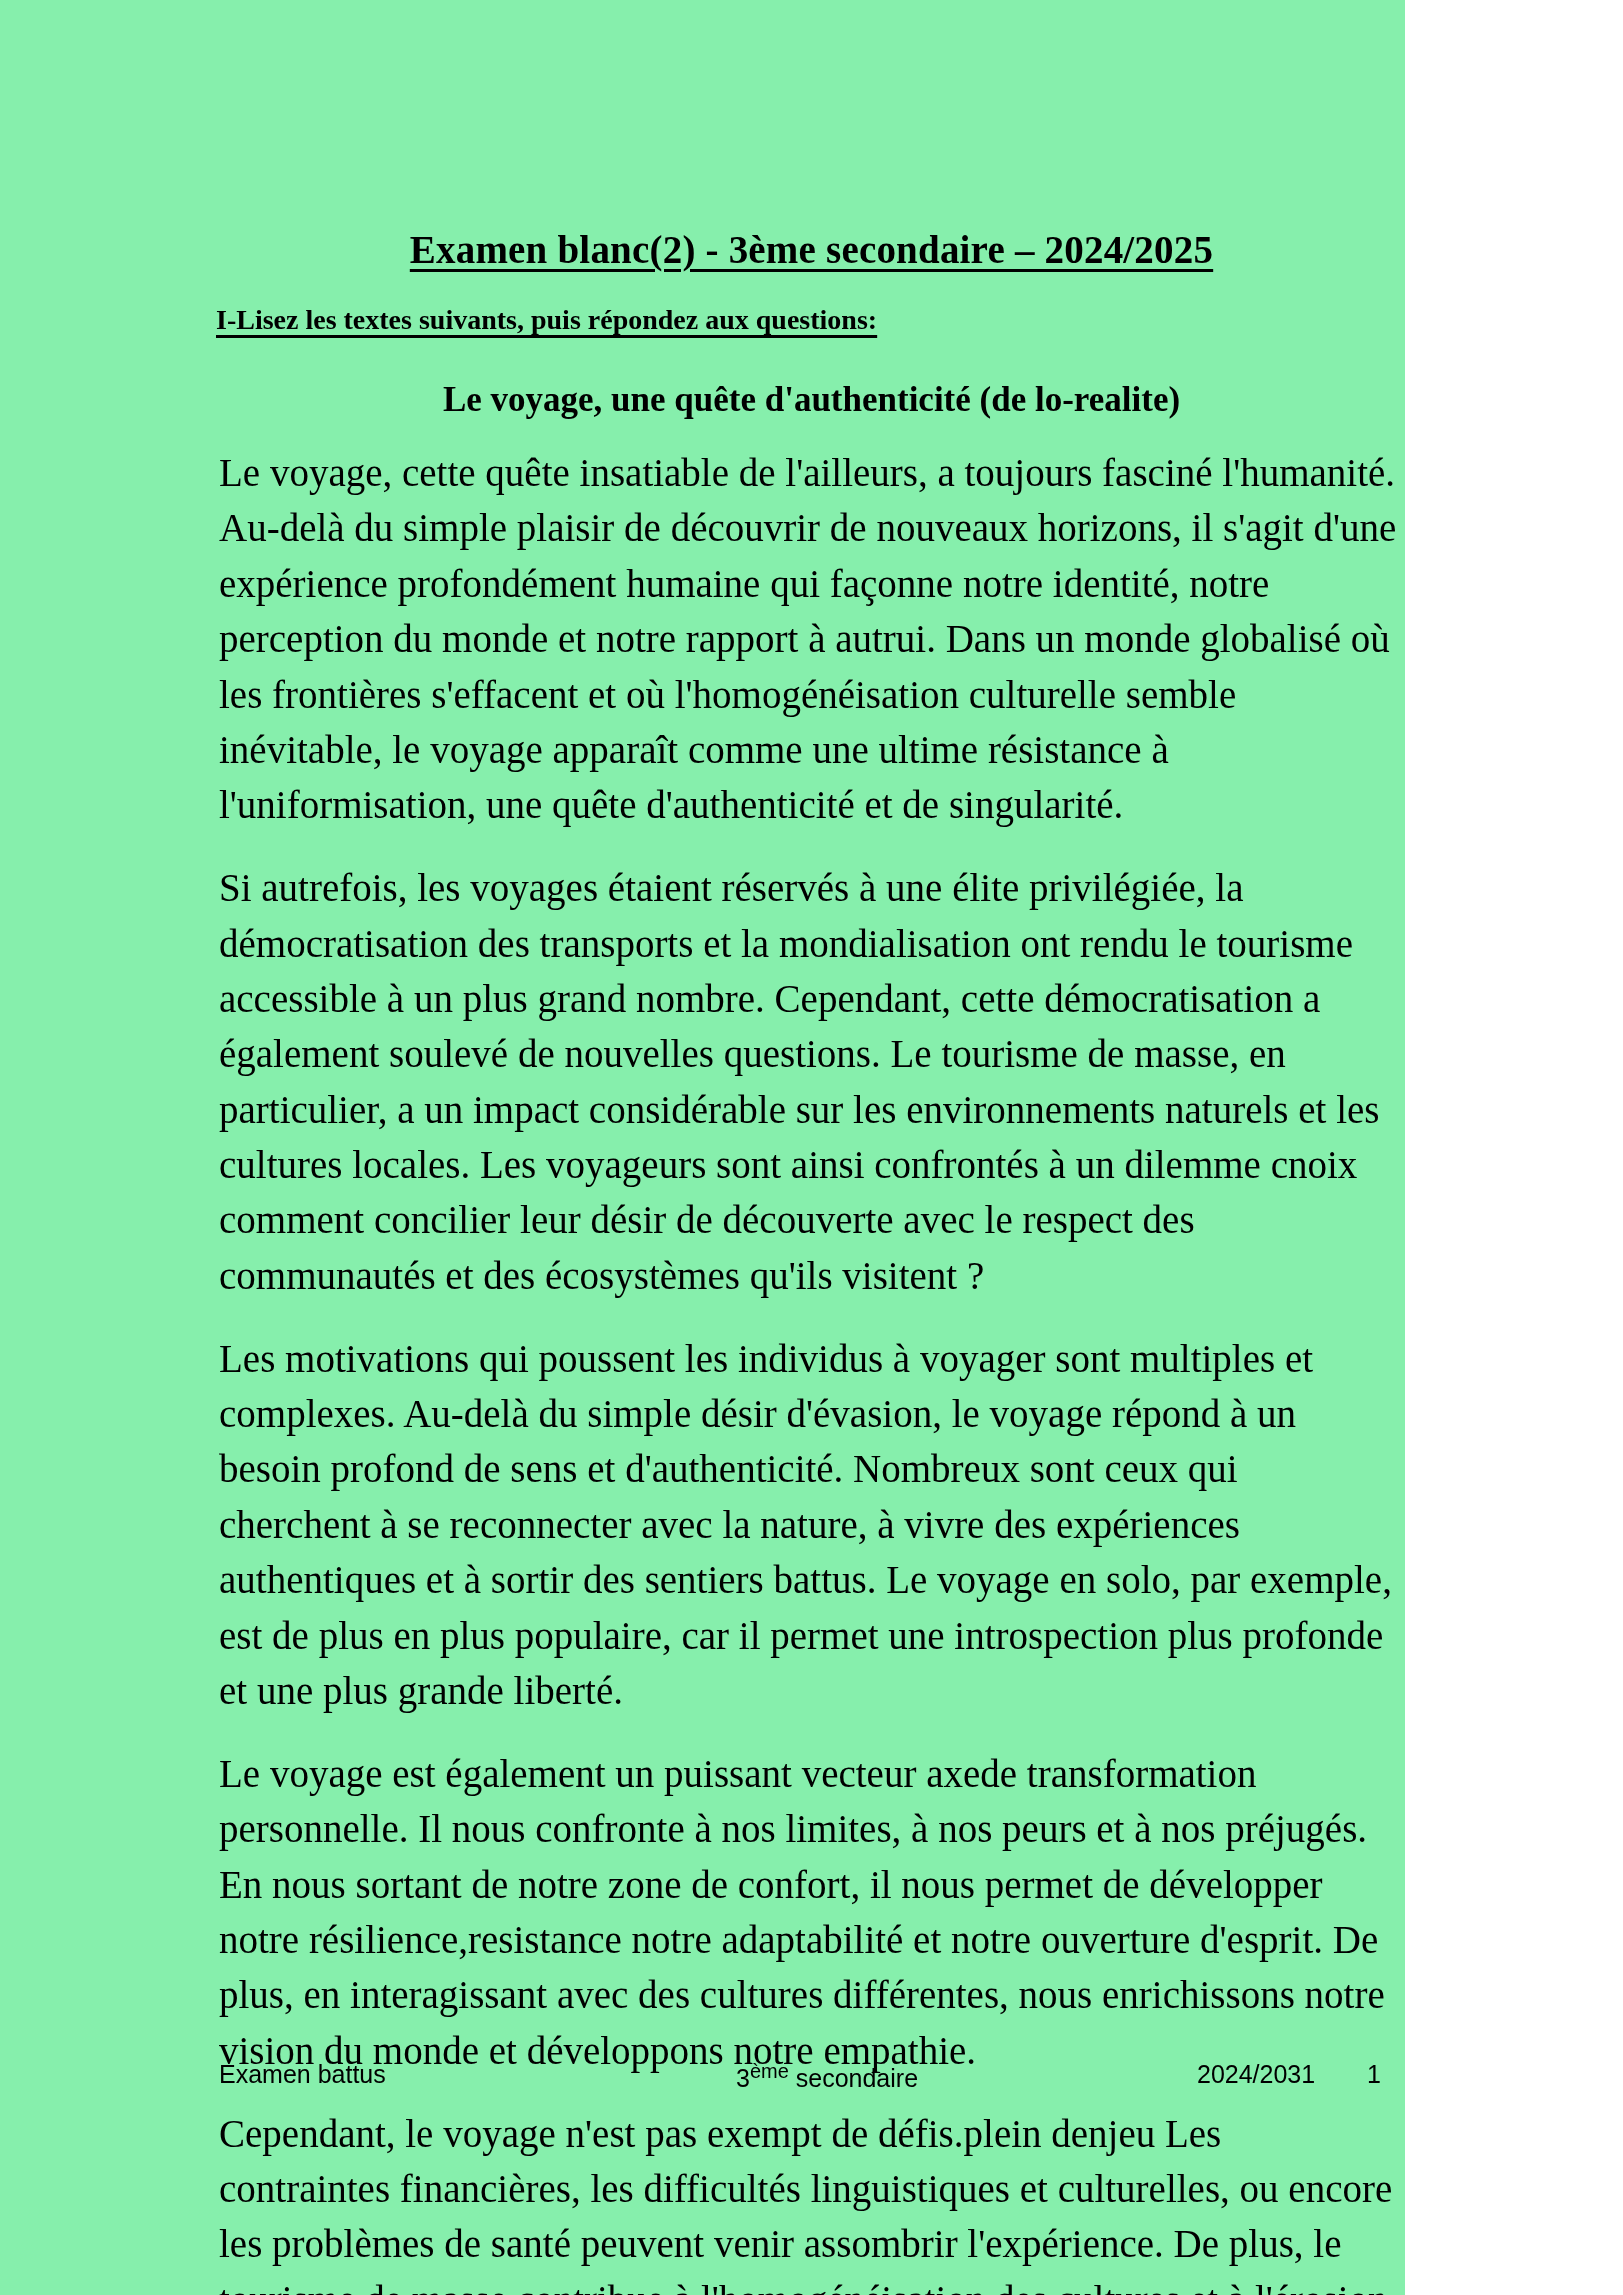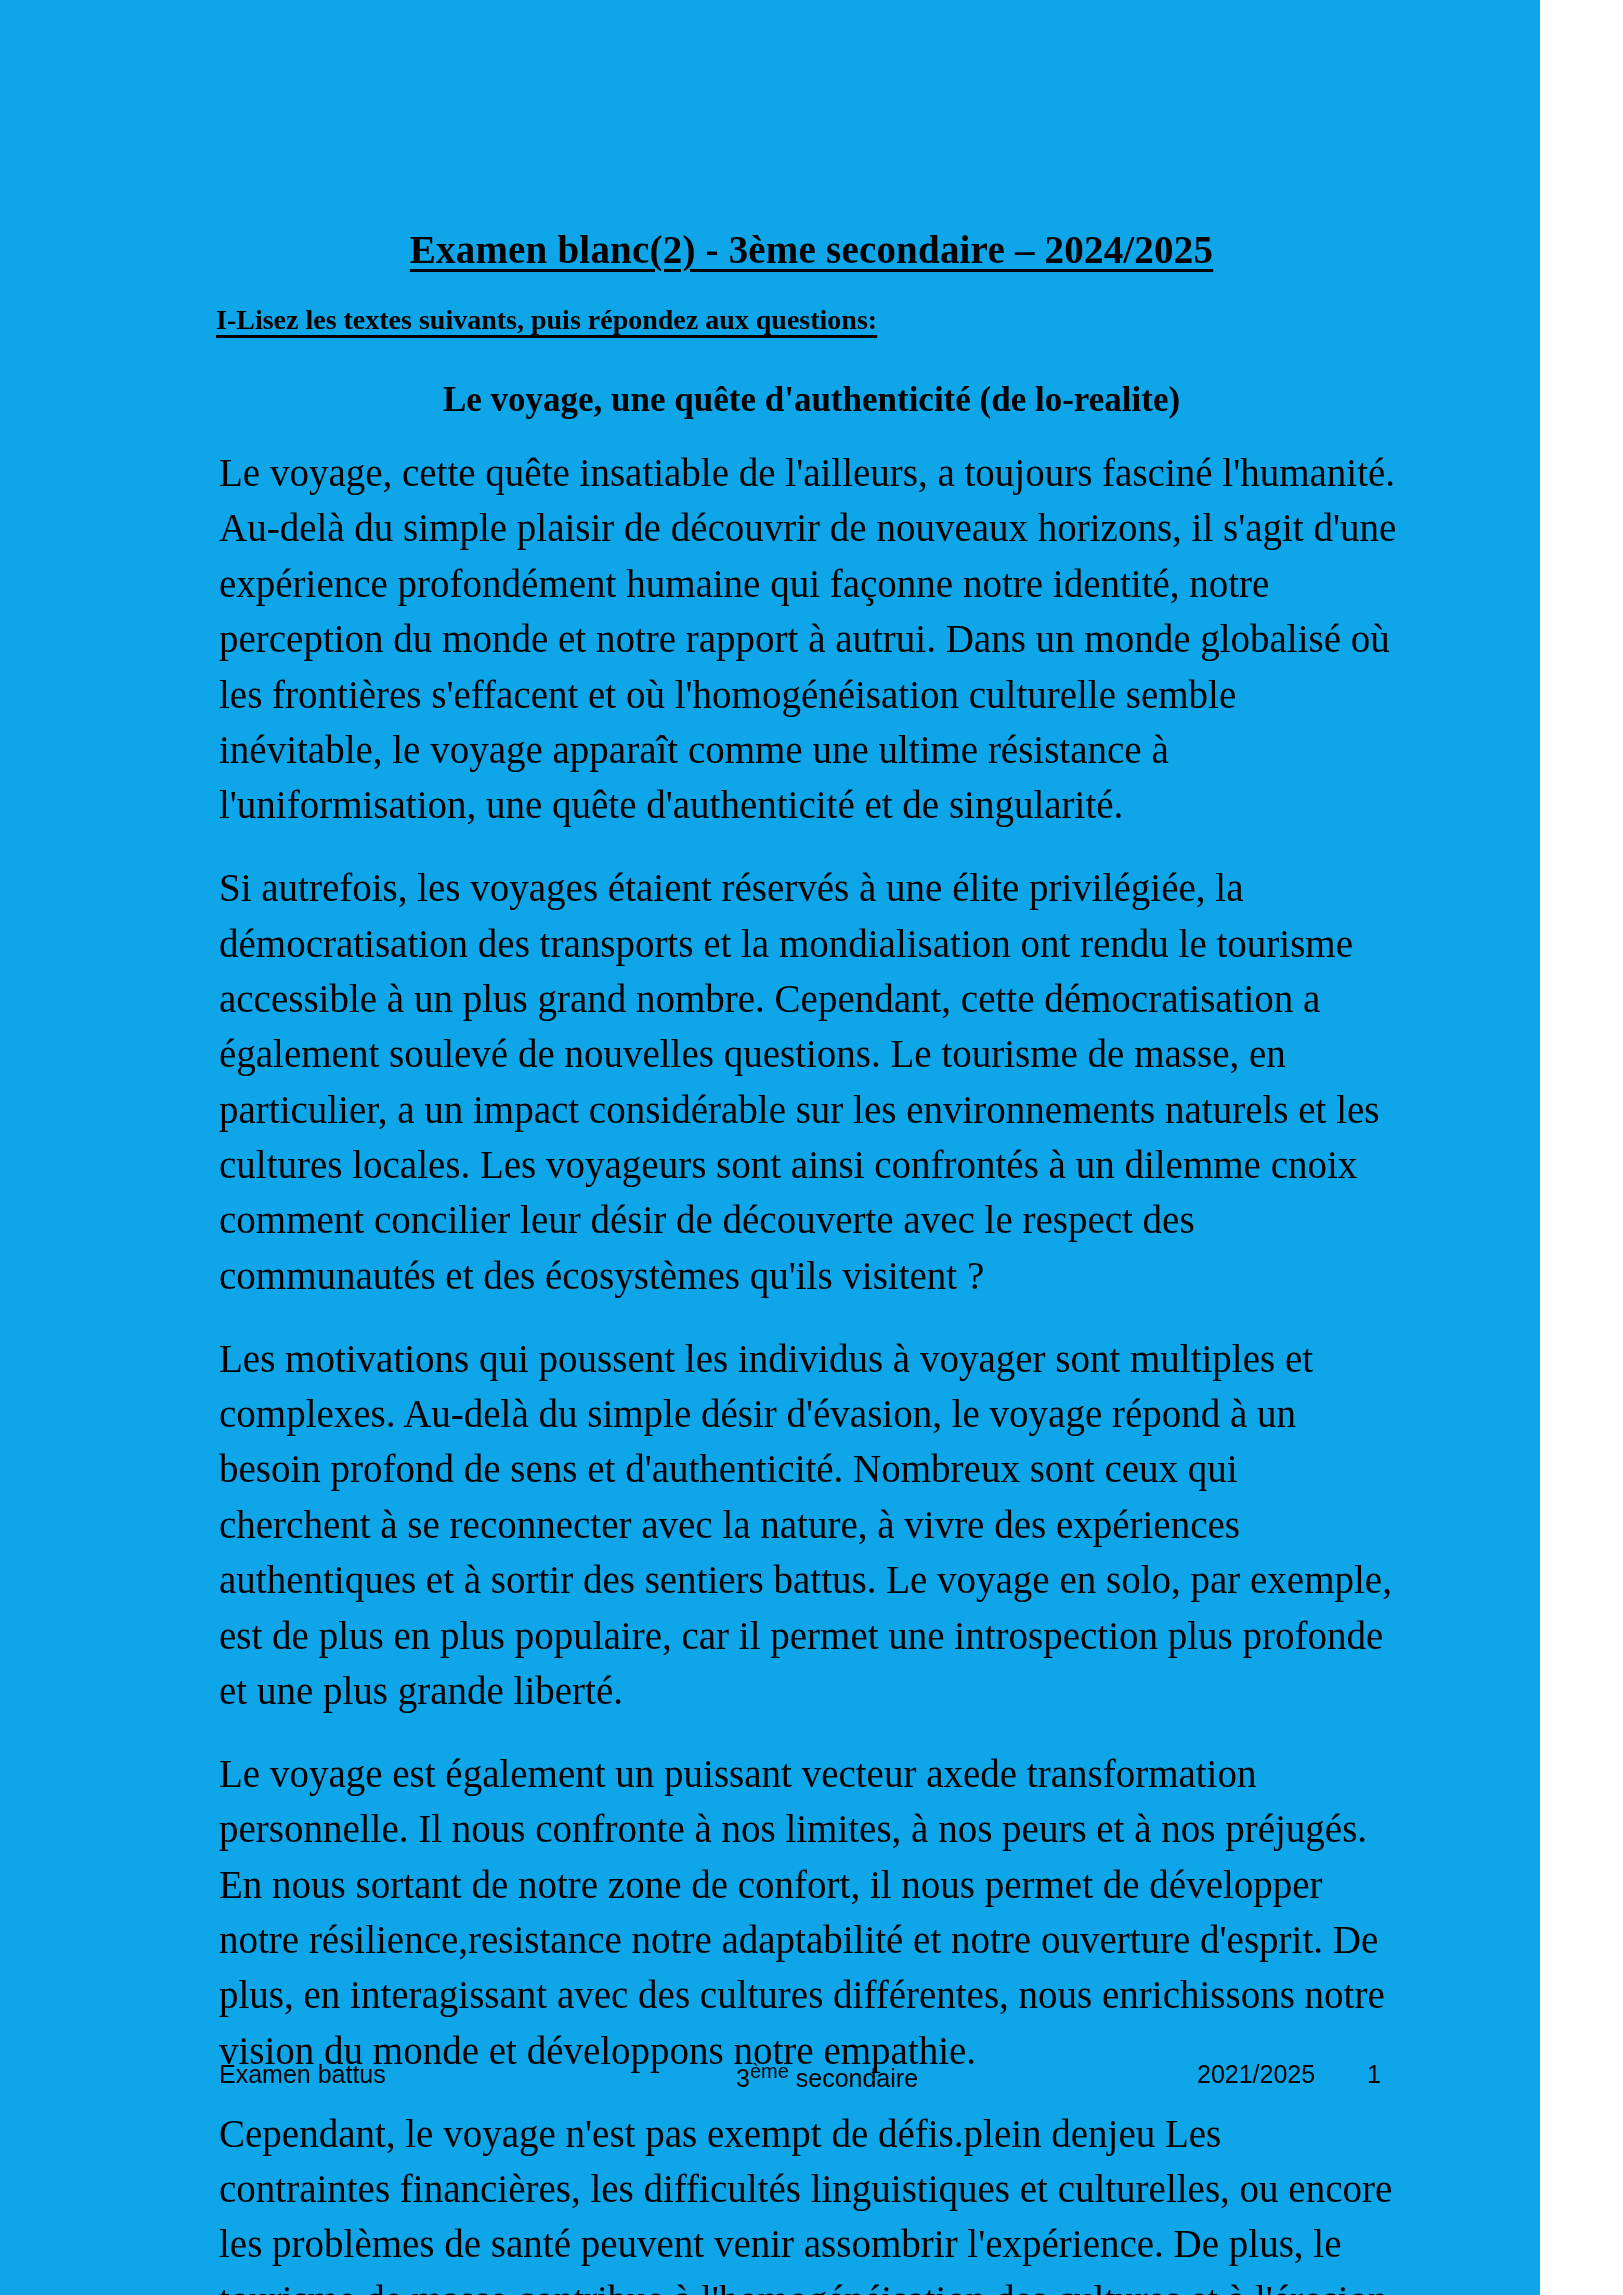--- a/index.html
+++ b/index.html
@@ -2,23 +2,23 @@
 <html style="font-size:10.5px"><head>
 <meta charset="utf-8">
 <style>
   html, body {
     margin: 0;
     padding: 0;
     background: #ffffff;
   }
   .page {
     position: relative;
-    width: 1540px;
+    width: 1405px;
     height: 2295px;
-    background: #0ea5e9;
+    background: #86efac;
     box-sizing: border-box;
     font-family: "Liberation Serif", "DejaVu Serif", serif;
     color: #000000;
     overflow: hidden;
   }
 
   
   .doc-title {
     position: absolute;
     top: 230px;
@@ -120,18 +120,18 @@
 
     <p><span>Le voyage est également un puissant vecteur</span> <span class="ann">axe</span><span>de transformation personnelle. Il nous confronte à nos limites, à nos peurs et à nos préjugés. En nous sortant de notre zone de confort, il nous permet de développer notre résilience,</span><span class="ann">resistance</span> <span>notre adaptabilité et notre ouverture d'esprit. De plus, en interagissant avec des cultures différentes, nous enrichissons notre vision du monde et développons notre empathie.</span></p>
 
     <p><span>Cependant, le voyage n'est pas exempt de défis.</span><span class="ann">plein denjeu</span> <span>Les contraintes financières, les difficultés linguistiques et culturelles, ou encore les problèmes de santé peuvent venir assombrir l'expérience. De plus, le tourisme de masse contribue à l'homogénéisation des cultures et à l'érosion de l'authenticité de certains lieux.</span></p>
 
   </div>
 
   <div class="footer">
     <span class="f-left">Examen battus</span>
     <span class="f-mid"><span>3</span><sup>ème</sup><span> secondaire</span></span>
-    <span class="f-right">2021/2025</span>
+    <span class="f-right">2024/2031</span>
     <span class="f-page">1</span>
   </div>
 
 </div>
 
 
 </body></html>

